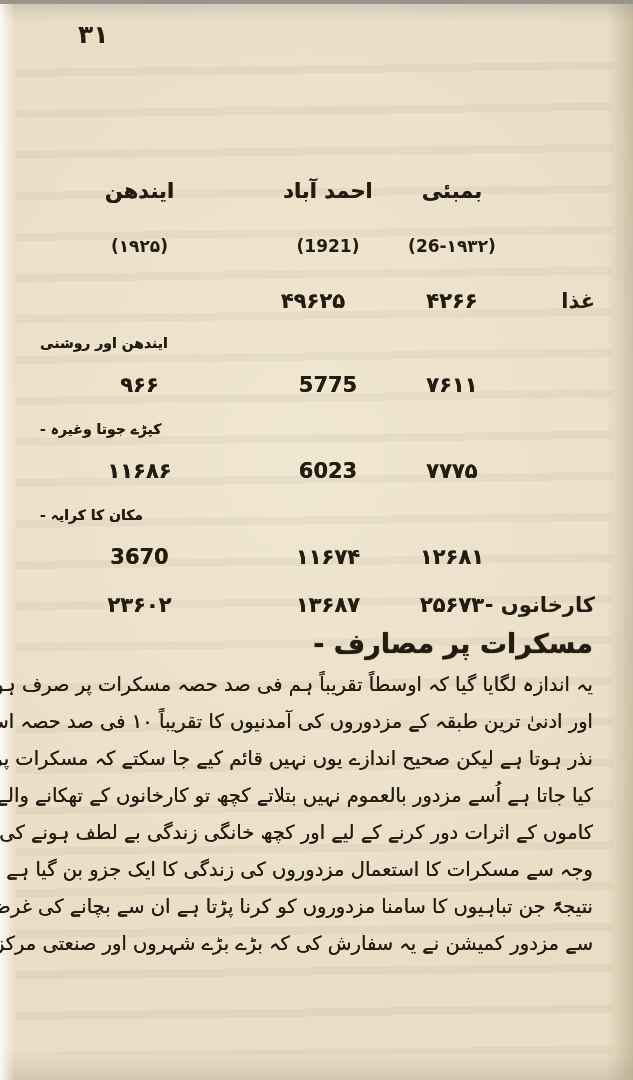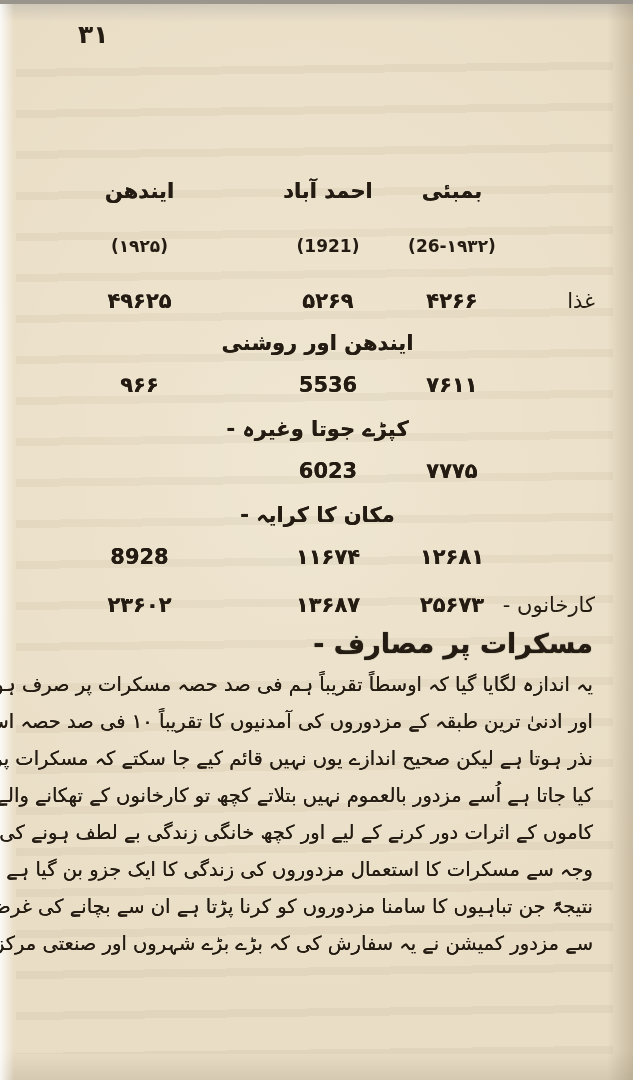--- a/index.html
+++ b/index.html
@@ -50,28 +50,28 @@
 
   .table { position:absolute; top:172px; right:38px; left:40px; direction:rtl; }
 
   .trow {
     display:grid;
     grid-template-columns:78px 130px 118px 1fr; 
     align-items:baseline;
     line-height:30px;
   }
   .cell { text-align:center; white-space:nowrap; }
-  .cell.lbl { text-align:right; font-weight:normal; font-size:21px; }
+  .cell.lbl { text-align:right; font-weight:bold; font-size:21px; }
   .cell.num { font-weight:bold; font-size:21px; text-shadow:0 0 .5px currentColor; }
   .cell.city { font-weight:bold; font-size:21px; text-shadow:0 0 .5px currentColor; }
   .cell.year { font-weight:bold; font-size:17px; direction:ltr; unicode-bidi:isolate; }
   .c-shol { padding-right:30px; }
 
   .row-label {
-    text-align:center; font-weight:bold; font-size:21px;
+    text-align:left; font-weight:bold; font-size:14px;
     line-height:30px; white-space:nowrap;
     text-shadow:0 0 .5px currentColor;
   }
 
   .years { line-height:28px; }
   .mt26 { margin-top:26px; }
   .mt18 { margin-top:18px; }
   .mt14 { margin-top:14px; }
   .mt12 { margin-top:12px; }
 
@@ -119,45 +119,45 @@
     <div class="trow years mt26">
       <div class="cell lbl"></div>
       <div class="cell year">(26-۱۹۳۲)</div>
       <div class="cell year">(1921)</div>
       <div class="cell year c-shol">(۱۹۲۵)</div>
     </div>
 
     <div class="trow mt26">
       <div class="cell lbl">غذا</div>
       <div class="cell num">۴۲۶۶</div>
-      <div class="cell num">۵۲۶۹</div>
       <div class="cell num c-shol">۴۹۶۲۵</div>
     </div>
 
     <div class="row-label mt12">ایندھن اور روشنی</div>
     <div class="trow mt12">
       <div class="cell lbl"></div>
       <div class="cell num">۷۶۱۱</div>
-      <div class="cell num">5536</div>
+      <div class="cell num">5775</div>
       <div class="cell num c-shol">۹۶۶</div>
     </div>
 
     <div class="row-label mt14">کپڑے جوتا وغیرہ -</div>
     <div class="trow mt12">
       <div class="cell lbl"></div>
       <div class="cell num">۷۷۷۵</div>
       <div class="cell num">6023</div>
+      <div class="cell num c-shol">۱۱۶۸۶</div>
     </div>
 
     <div class="row-label mt14">مکان کا کرایہ -</div>
     <div class="trow mt12">
       <div class="cell lbl"></div>
       <div class="cell num">۱۲۶۸۱</div>
       <div class="cell num">۱۱۶۷۴</div>
-      <div class="cell num c-shol">8928</div>
+      <div class="cell num c-shol">3670</div>
     </div>
 
     <div class="trow mt18">
       <div class="cell lbl">کارخانوں -</div>
       <div class="cell num">۲۵۶۷۳</div>
       <div class="cell num">۱۳۶۸۷</div>
       <div class="cell num c-shol">۲۳۶۰۲</div>
     </div>
 
   </div>

